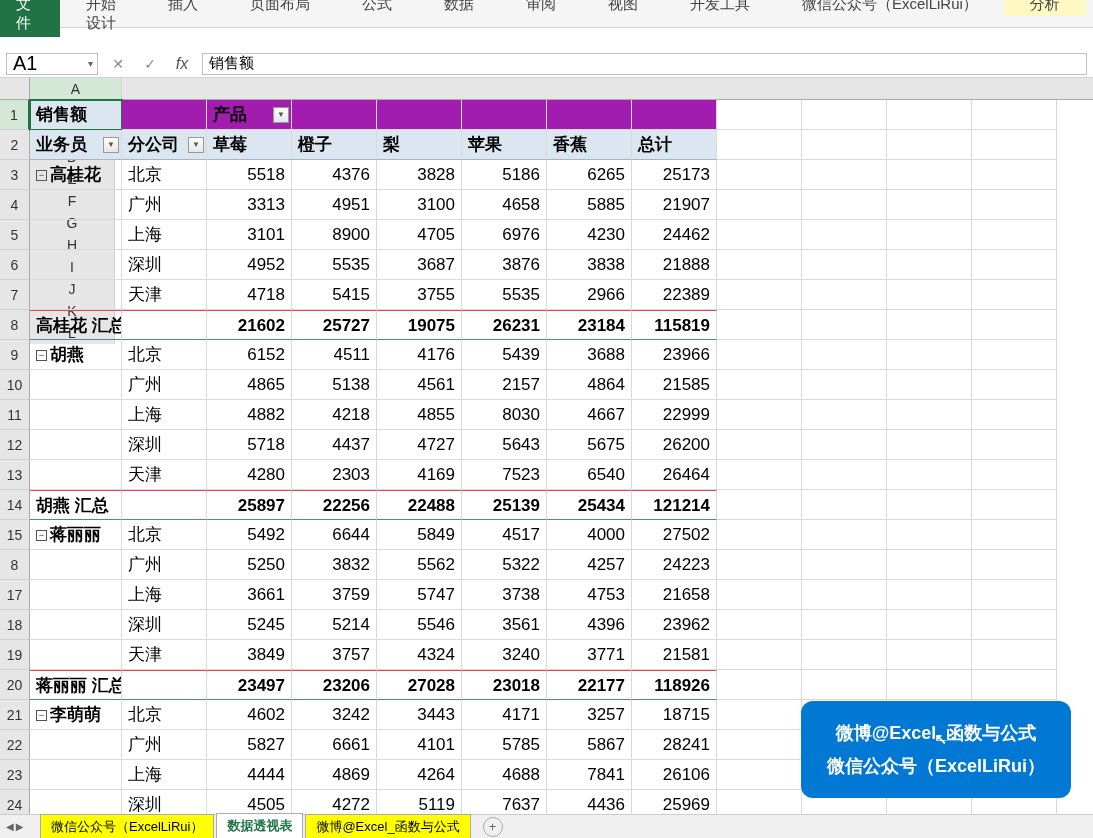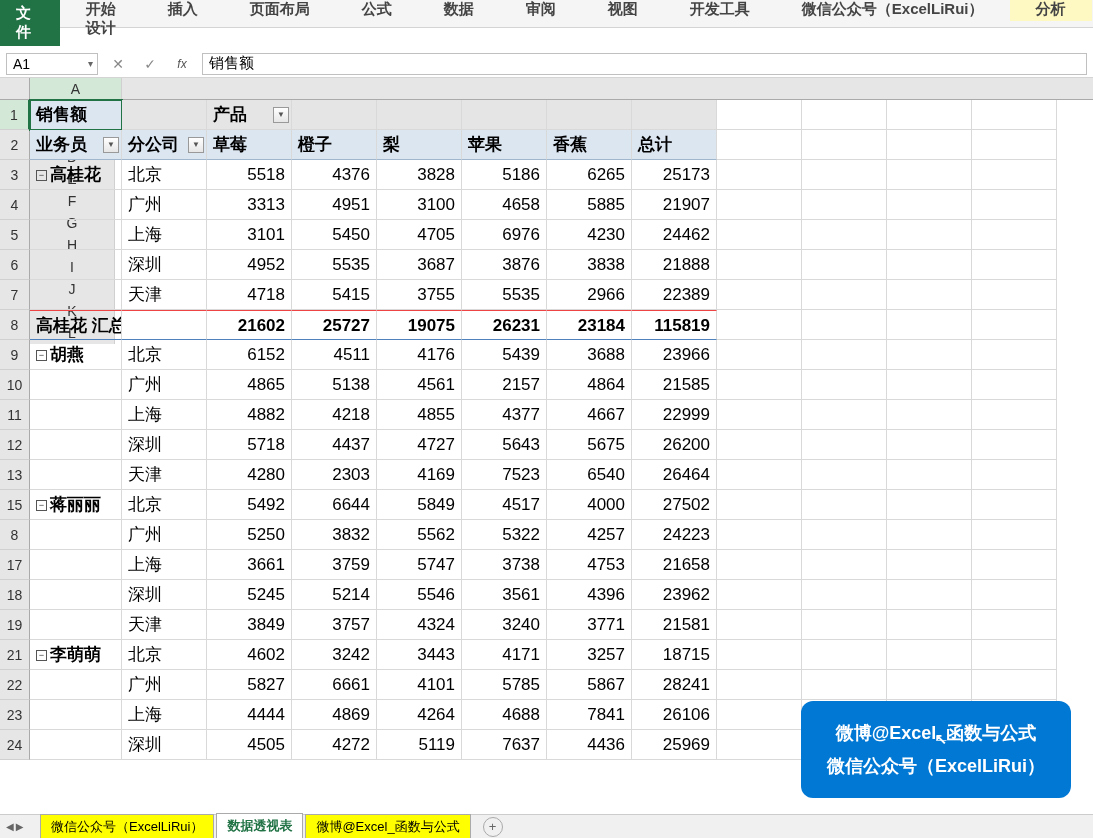--- a/index.html
+++ b/index.html
@@ -1,44 +1,44 @@
 <!DOCTYPE html>
 <html><head>
 <meta charset="utf-8">
 <style>
 * { margin: 0; padding: 0; box-sizing: border-box; font-family: "Microsoft YaHei", Arial, sans-serif; }
 body { width: 1093px; height: 838px; background: #fff; overflow: hidden; position: relative; font-size: 15px; }
 
-.ribbon { height: 28px; background: #f5f5f5; display: flex; align-items: flex-start; border-bottom: 1px solid #d4d4d4; font-weight: bold; }
+.ribbon { height: 28px; background: #f5f5f5; display: flex; align-items: center; border-bottom: 1px solid #d4d4d4; }
 .ribbon-tab { padding: 4px 26px; font-size: 15px; color: #444; cursor: pointer; }
 .ribbon-tab.file { background: #217346; color: #fff; padding: 4px 16px; }
 .ribbon-tab.active { background: #fef9c3; }
 
 .formula-bar { height: 28px; display: flex; align-items: center; border-bottom: 1px solid #d4d4d4; padding: 0 6px; gap: 8px; margin-top: 22px; }
-.name-box { width: 92px; height: 22px; border: 1px solid #c0c0c0; padding: 0 6px; font-size: 14px; display: flex; align-items: center; position: relative; }
+.name-box { width: 92px; height: 22px; border: 1px solid #c0c0c0; padding: 0 6px; font-size: 20px; display: flex; align-items: center; position: relative; }
 .name-box::after { content: "▾"; position: absolute; right: 4px; font-size: 10px; color: #666; }
 .fb-btn { width: 24px; height: 22px; display: flex; align-items: center; justify-content: center; color: #888; font-size: 14px; }
-.fx-label { font-style: italic; font-size: 12px; color: #555; text-align: center; }
+.fx-label { font-style: italic; font-size: 16px; color: #555; text-align: center; }
 .formula-input { flex: 1; height: 22px; border: 1px solid #c0c0c0; padding: 0 6px; font-size: 15px; display: flex; align-items: center; }
 
 .grid-area { position: relative; }
 .col-headers { display: flex; height: 22px; background: #e6e6e6; border-bottom: 1px solid #aaa; }
 .select-all { width: 30px; border-right: 1px solid #aaa; background: #e6e6e6; }
 .col-h { border-right: 1px solid #d0d0d0; text-align: center; font-size: 14px; line-height: 22px; color: #333; background: #e6e6e6; }
 .col-h.sel { background: #d4e8d8; border-bottom: 2px solid #217346; }
 
 .rows { }
 .row { display: flex; height: 30px; }
 .row-h { width: 30px; background: #e6e6e6; border-right: 1px solid #aaa; border-bottom: 1px solid #d0d0d0; text-align: center; font-size: 14px; line-height: 30px; color: #333; }
 .row-h.sel { background: #d4e8d8; border-right: 2px solid #217346; }
 .cell { border-right: 1px solid #d9d9d9; border-bottom: 1px solid #d9d9d9; padding: 0 6px; font-size: 17px; line-height: 30px; overflow: hidden; white-space: nowrap; position: relative; }
 .cell.num { text-align: right; }
 .cell.bold { font-weight: bold; }
 .cell.hdr { background: #dce6f1; font-weight: bold; border-bottom: 1px solid #9fb6cd; }
-.cell.hdr2 { background: #e5e5e5; font-weight: bold; }
+.cell.hdr2 { background: #a21caf; font-weight: bold; }
 .cell.active { outline: 2px solid #217346; outline-offset: -1px; }
 .cell.subtotal { font-weight: bold; border-top: 1px solid #ef4444; border-bottom: 1px solid #4f81bd; }
 .dropdown-btn { position: absolute; right: 2px; top: 50%; transform: translateY(-50%); width: 16px; height: 16px; border: 1px solid #999; background: linear-gradient(#fff,#e6e6e6); font-size: 8px; display: flex; align-items: center; justify-content: center; color: #555; }
 .collapse-btn { display: inline-block; width: 11px; height: 11px; border: 1px solid #555; font-size: 9px; line-height: 9px; text-align: center; margin-right: 3px; vertical-align: middle; color: #333; }
 
 .sheet-tabs { position: absolute; bottom: 0; left: 0; right: 0; height: 24px; background: #f0f0f0; border-top: 1px solid #ccc; display: flex; align-items: center; padding-left: 40px; }
 .nav-arrows { position: absolute; left: 0; display: flex; gap: 2px; padding: 0 6px; }
 .nav-arrow { font-size: 10px; color: #666; }
 .sheet-tab { padding: 3px 10px; font-size: 13px; border: 1px solid #aaa; border-bottom: none; margin-right: 2px; cursor: pointer; }
 .sheet-tab.st1 { background: #ffff00; }
@@ -145,21 +145,21 @@
         <div class="cell wI"></div>
         <div class="cell wJ"></div>
         <div class="cell wK"></div>
         <div class="cell wL"></div>
       </div>
       <div class="row">
         <div class="row-h">5</div>
         <div class="cell wA"></div>
         <div class="cell wB">上海</div>
         <div class="cell wC num">3101</div>
-        <div class="cell wD num">5450</div>
+        <div class="cell wD num">8900</div>
         <div class="cell wE num">4705</div>
         <div class="cell wF num">6976</div>
         <div class="cell wG num">4230</div>
         <div class="cell wH num">24462</div>
         <div class="cell wI"></div>
         <div class="cell wJ"></div>
         <div class="cell wK"></div>
         <div class="cell wL"></div>
       </div>
       <div class="row">
@@ -237,21 +237,21 @@
         <div class="cell wK"></div>
         <div class="cell wL"></div>
       </div>
       <div class="row">
         <div class="row-h">11</div>
         <div class="cell wA"></div>
         <div class="cell wB">上海</div>
         <div class="cell wC num">4882</div>
         <div class="cell wD num">4218</div>
         <div class="cell wE num">4855</div>
-        <div class="cell wF num">4377</div>
+        <div class="cell wF num">8030</div>
         <div class="cell wG num">4667</div>
         <div class="cell wH num">22999</div>
         <div class="cell wI"></div>
         <div class="cell wJ"></div>
         <div class="cell wK"></div>
         <div class="cell wL"></div>
       </div>
       <div class="row">
         <div class="row-h">12</div>
         <div class="cell wA"></div>
@@ -270,20 +270,35 @@
       <div class="row">
         <div class="row-h">13</div>
         <div class="cell wA"></div>
         <div class="cell wB">天津</div>
         <div class="cell wC num">4280</div>
         <div class="cell wD num">2303</div>
         <div class="cell wE num">4169</div>
         <div class="cell wF num">7523</div>
         <div class="cell wG num">6540</div>
         <div class="cell wH num">26464</div>
+        <div class="cell wI"></div>
+        <div class="cell wJ"></div>
+        <div class="cell wK"></div>
+        <div class="cell wL"></div>
+      </div>
+      <div class="row">
+        <div class="row-h">14</div>
+        <div class="cell wA subtotal bold">胡燕 汇总</div>
+        <div class="cell wB subtotal"></div>
+        <div class="cell wC num subtotal bold">25897</div>
+        <div class="cell wD num subtotal bold">22256</div>
+        <div class="cell wE num subtotal bold">22488</div>
+        <div class="cell wF num subtotal bold">25139</div>
+        <div class="cell wG num subtotal bold">25434</div>
+        <div class="cell wH num subtotal bold">121214</div>
         <div class="cell wI"></div>
         <div class="cell wJ"></div>
         <div class="cell wK"></div>
         <div class="cell wL"></div>
       </div>
       <div class="row">
         <div class="row-h">15</div>
         <div class="cell wA"><span class="collapse-btn">−</span><b>蒋丽丽</b></div>
         <div class="cell wB">北京</div>
         <div class="cell wC num">5492</div>
@@ -345,20 +360,35 @@
       <div class="row">
         <div class="row-h">19</div>
         <div class="cell wA"></div>
         <div class="cell wB">天津</div>
         <div class="cell wC num">3849</div>
         <div class="cell wD num">3757</div>
         <div class="cell wE num">4324</div>
         <div class="cell wF num">3240</div>
         <div class="cell wG num">3771</div>
         <div class="cell wH num">21581</div>
+        <div class="cell wI"></div>
+        <div class="cell wJ"></div>
+        <div class="cell wK"></div>
+        <div class="cell wL"></div>
+      </div>
+      <div class="row">
+        <div class="row-h">20</div>
+        <div class="cell wA subtotal bold">蒋丽丽 汇总</div>
+        <div class="cell wB subtotal"></div>
+        <div class="cell wC num subtotal bold">23497</div>
+        <div class="cell wD num subtotal bold">23206</div>
+        <div class="cell wE num subtotal bold">27028</div>
+        <div class="cell wF num subtotal bold">23018</div>
+        <div class="cell wG num subtotal bold">22177</div>
+        <div class="cell wH num subtotal bold">118926</div>
         <div class="cell wI"></div>
         <div class="cell wJ"></div>
         <div class="cell wK"></div>
         <div class="cell wL"></div>
       </div>
       <div class="row">
         <div class="row-h">21</div>
         <div class="cell wA"><span class="collapse-btn">−</span><b>李萌萌</b></div>
         <div class="cell wB">北京</div>
         <div class="cell wC num">4602</div>

